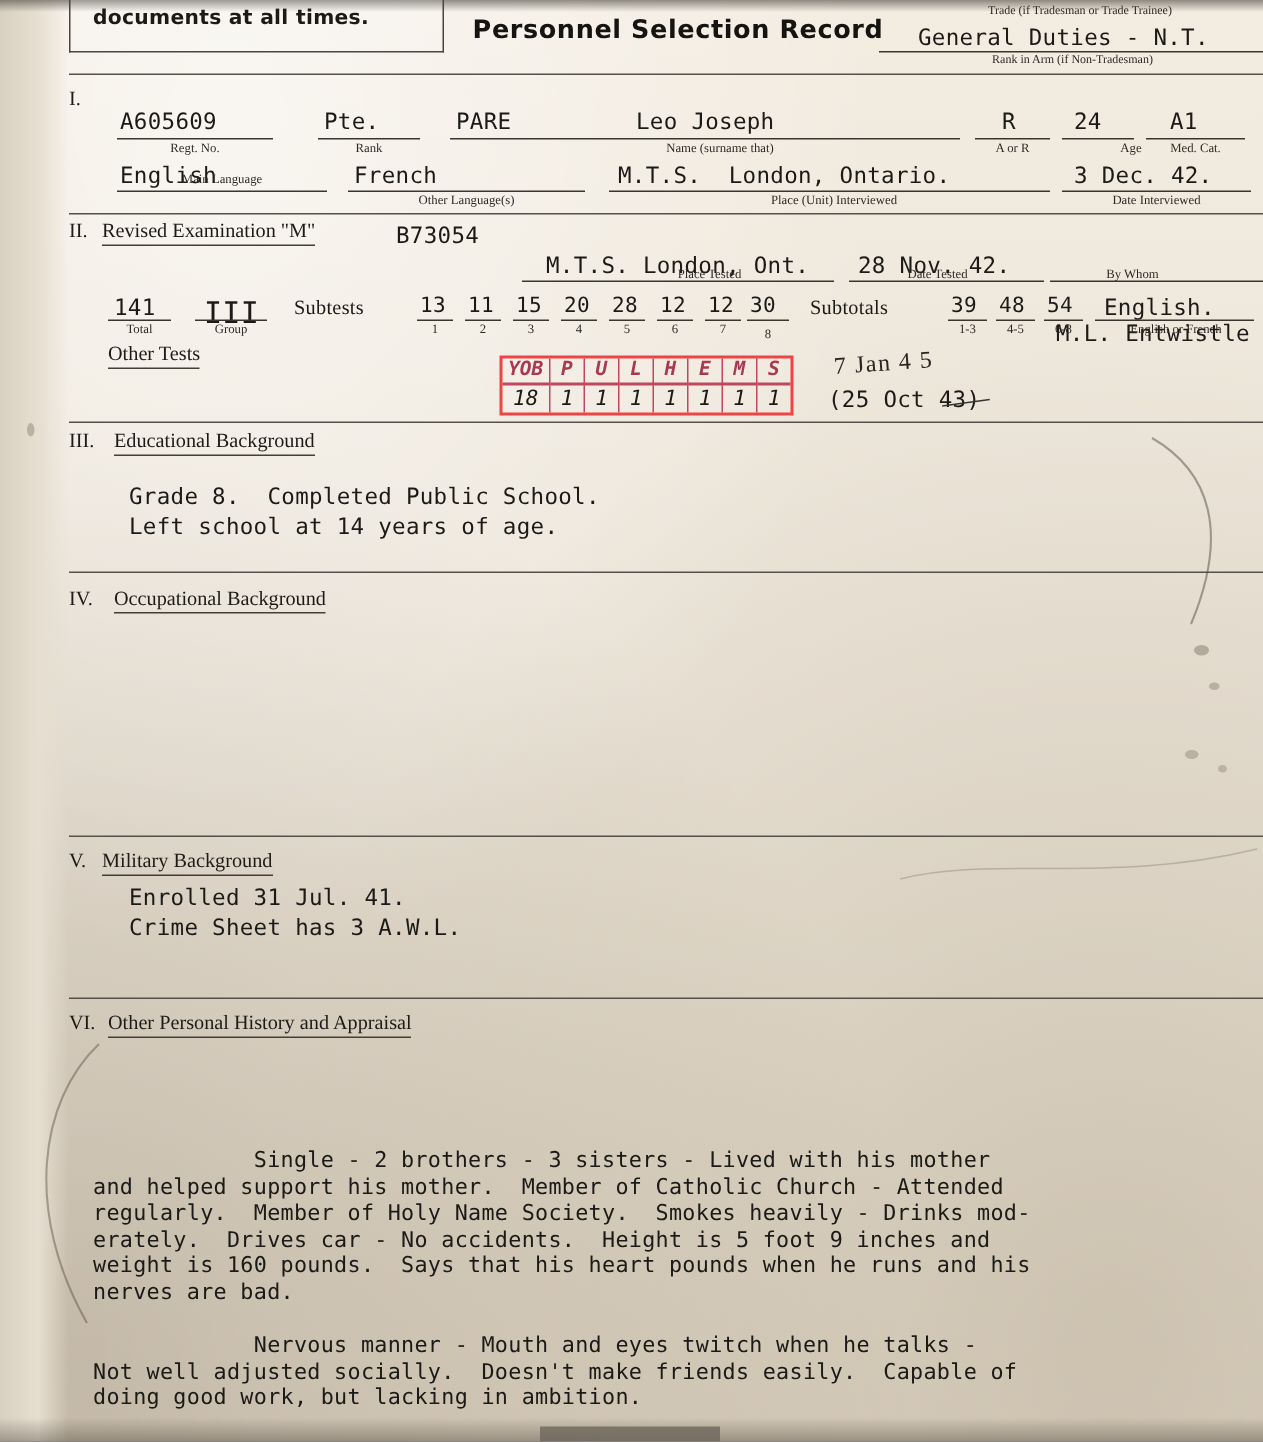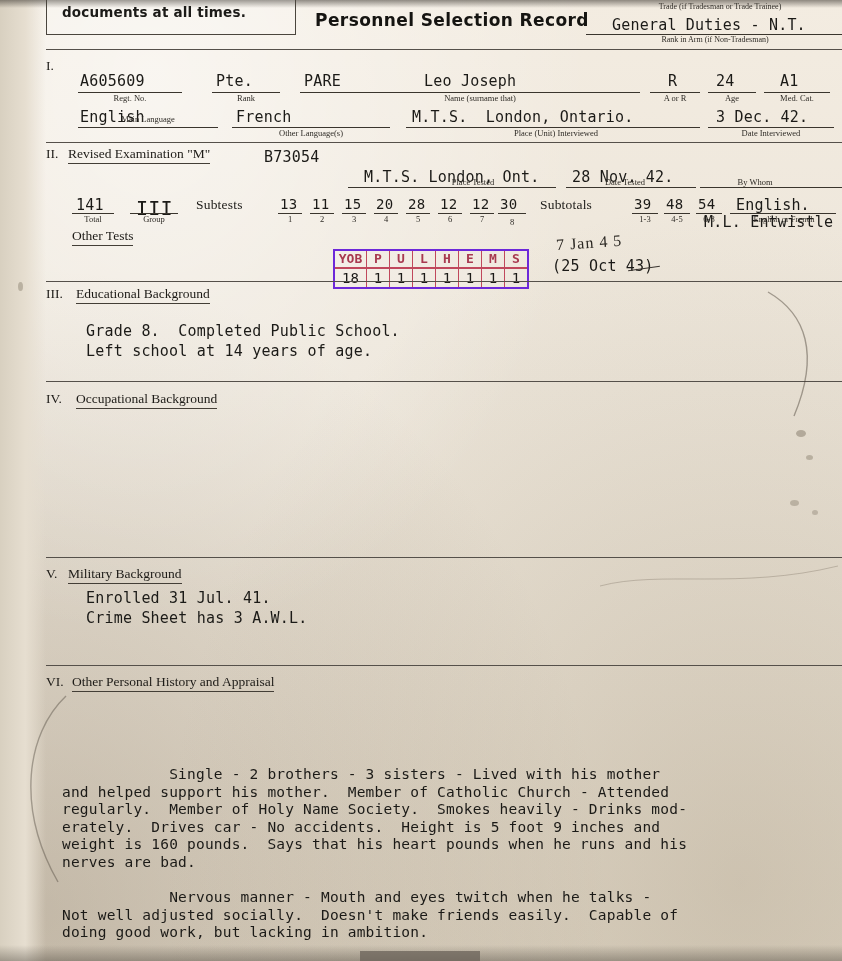--- a/index.html
+++ b/index.html
@@ -114,24 +114,25 @@
     font-family: "DejaVu Sans", sans-serif;
     font-weight: bold;
     font-size: 17px;
     letter-spacing: 0.4px;
     color: #151411;
   }
   
   #score-grid {
     position: absolute;
     left: 333px;
-    top: 249px;
-    border: 2px solid #6d28d9;
+    top: 237px;
+    border: 2px solid #ef4444;
     display: flex;
     background: rgba(255,255,255,0.08);
+    font-style: italic;
   }
   #score-grid .hdr-cell, #score-grid .val-cell {
     border-right: 1px solid #c0485c;
     text-align: center;
     font-family: "DejaVu Sans Mono", monospace;
   }
   #score-grid .col:last-child .hdr-cell,
   #score-grid .col:last-child .val-cell {
     border-right: none;
   }
@@ -213,21 +214,21 @@
     <div class="typed" style="left:424px; top:72px; font-size:15px;">Leo Joseph</div>
     <div class="u" style="left:300px; top:92px; width:340px;"></div>
     <div class="small-label" style="left:400px; top:93px; width:160px;">Name (surname that)</div>
 
     <div class="typed" style="left:668px; top:72px; font-size:15px;">R</div>
     <div class="u" style="left:650px; top:92px; width:50px;"></div>
     <div class="small-label" style="left:650px; top:93px; width:50px;">A or R</div>
 
     <div class="typed" style="left:716px; top:72px; font-size:15px;">24</div>
     <div class="u" style="left:708px; top:92px; width:48px;"></div>
-    <div class="small-label" style="left:708px; top:93px; width:48px;">Age</div>
+    <div class="small-label" style="left:730px; top:93px; width:48px;">Age</div>
 
     <div class="typed" style="left:780px; top:72px; font-size:15px;">A1</div>
     <div class="u" style="left:764px; top:92px; width:66px;"></div>
     <div class="small-label" style="left:764px; top:93px; width:66px;">Med. Cat.</div>
 
     <div class="typed" style="left:80px; top:108px; font-size:15px;">English</div>
     <div class="u" style="left:78px; top:127px; width:140px;"></div>
     <div class="small-label" style="left:78px; top:114px; width:140px;">Main Language</div>
 
     <div class="typed" style="left:236px; top:108px; font-size:15px;">French</div>

